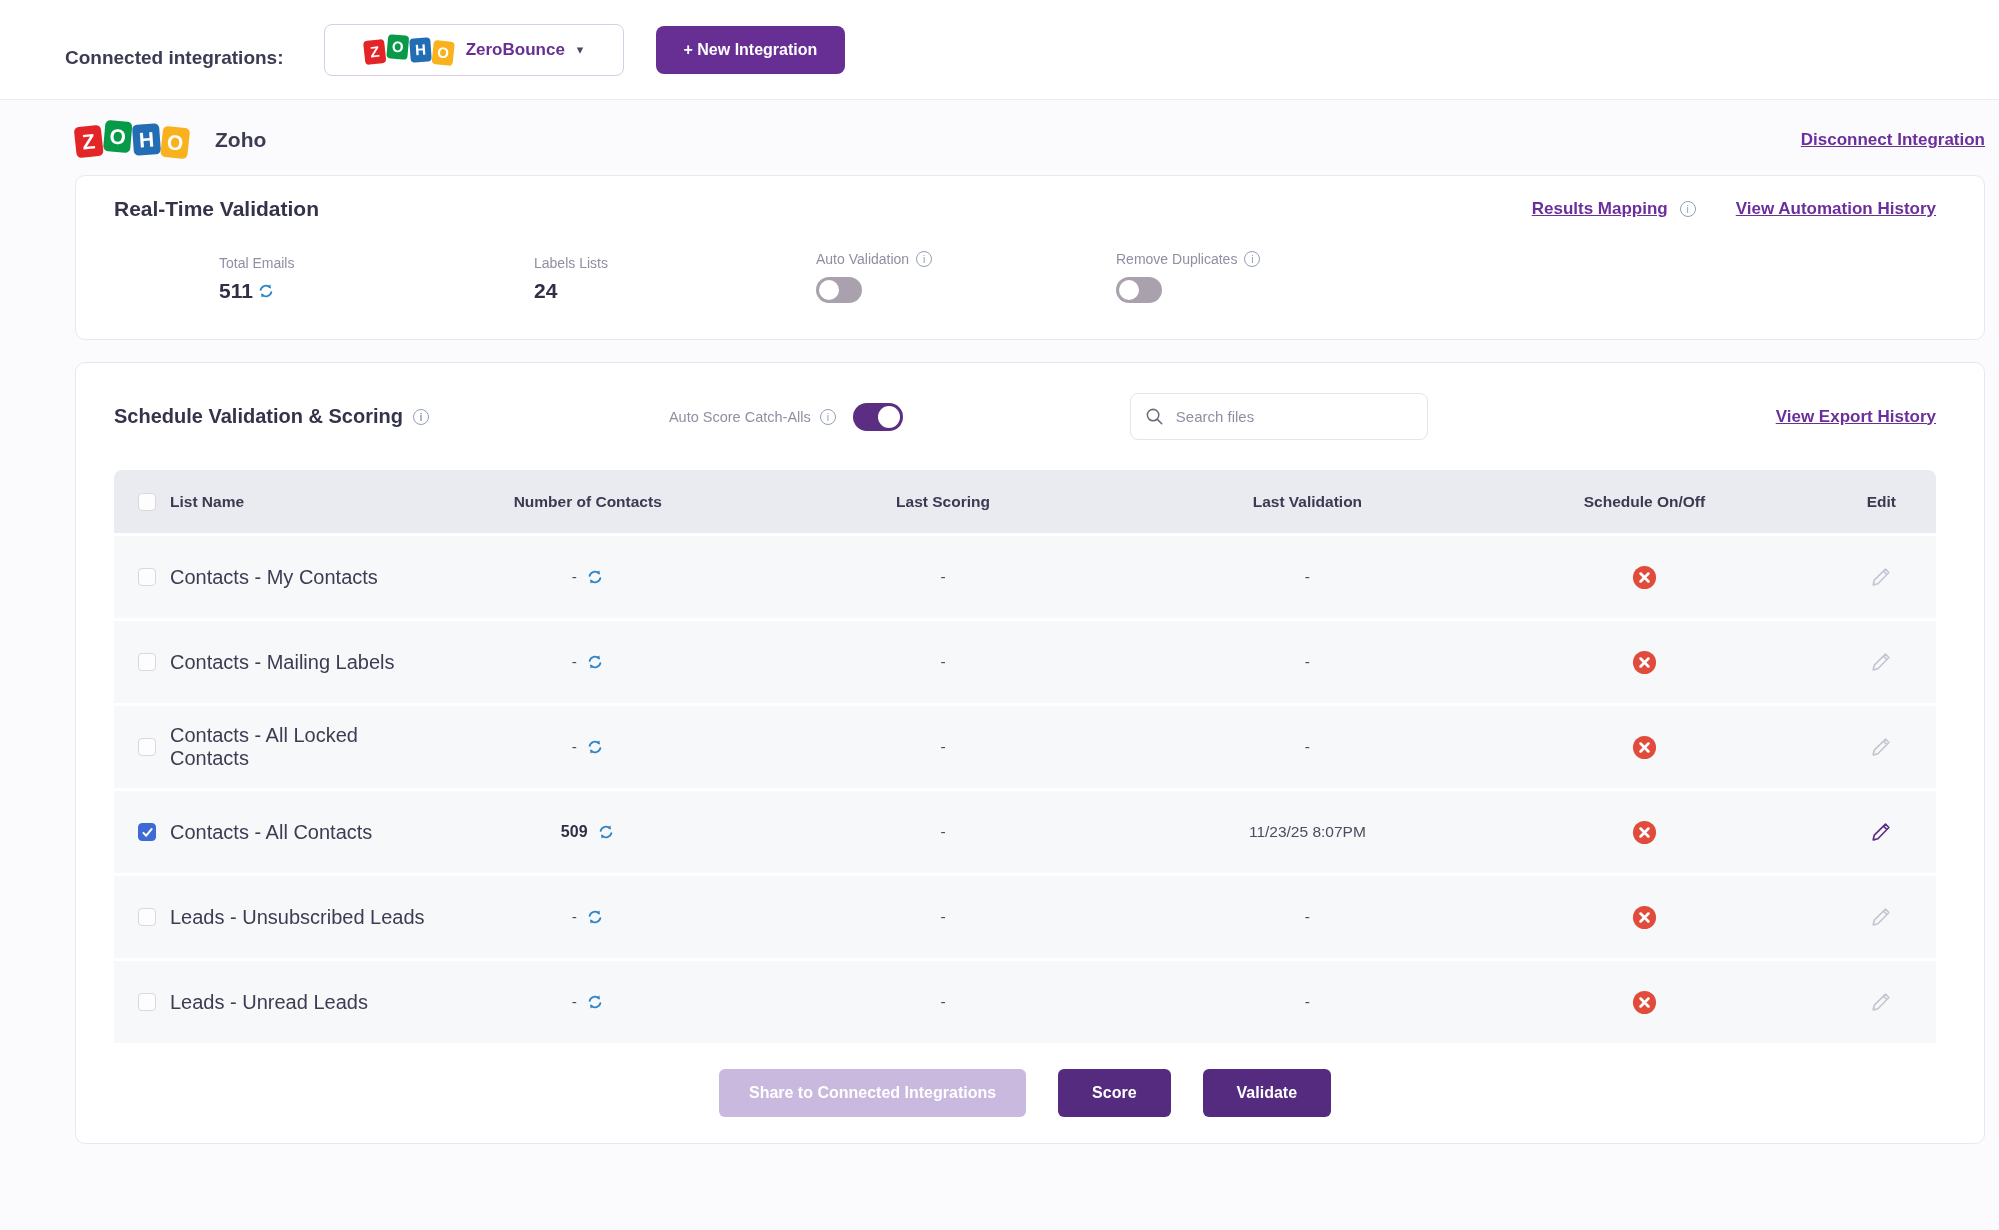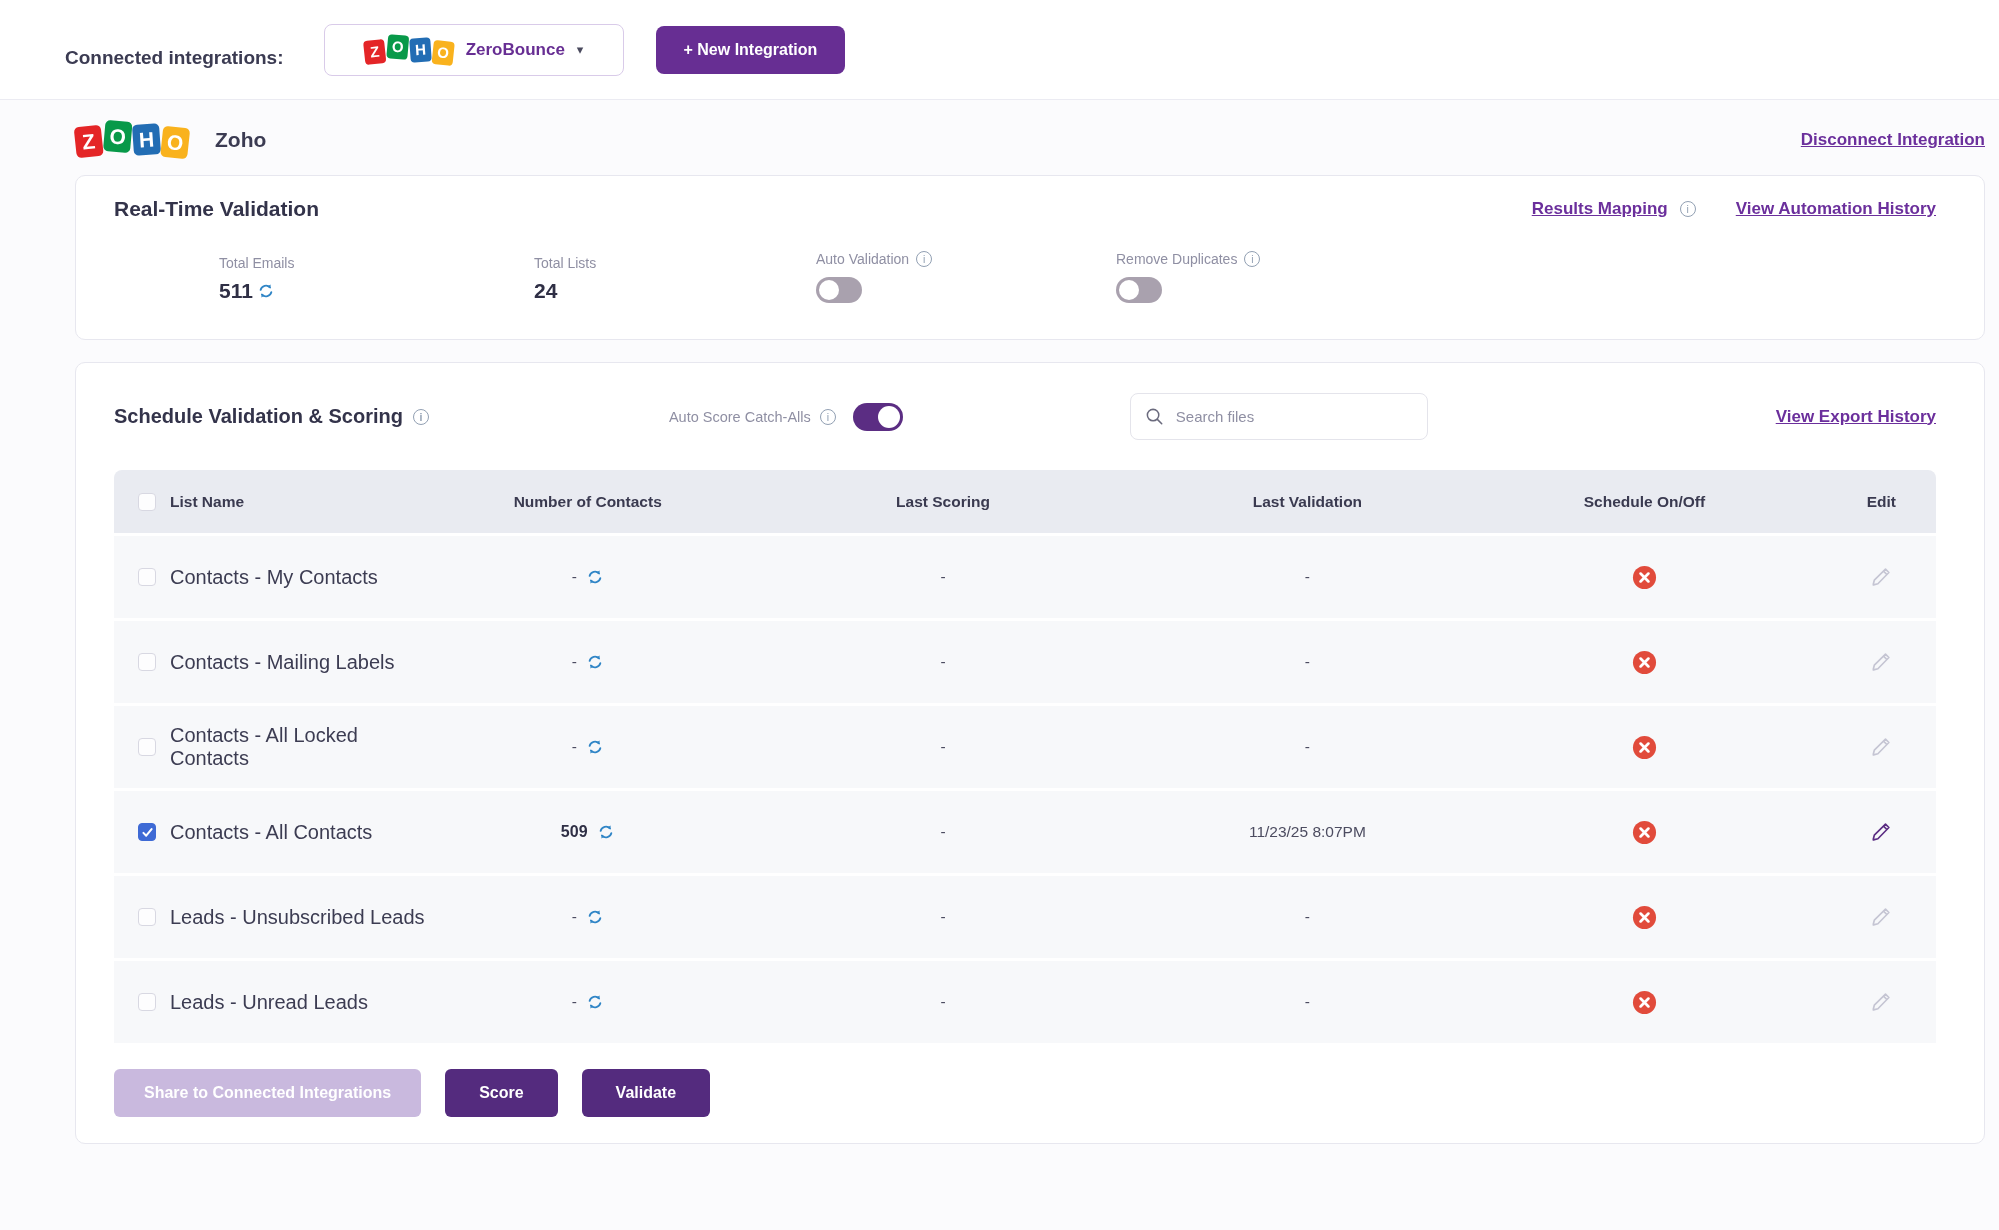--- a/index.html
+++ b/index.html
@@ -81,21 +81,21 @@
   .dashv { font-size:15.5px; color:#4c4c60; }
   .icon-btn { display:inline-flex; cursor:pointer; }
 
   
   .tfoot { display:flex; align-items:center; margin-top:28px; }
   .showing { font-size:17px; font-weight:bold; color:#33334d; }
   .pager { margin-left:auto; display:flex; align-items:center; gap:34px; font-size:16px; color:#a9a9bd; font-weight:bold; padding-right:22px; }
   .pager span { cursor:pointer; }
   .pager .current { color:#3F2D75; font-size:17px; }
 
-  .actions { display:flex; justify-content:flex-start; gap:24px; margin-top:26px; }
+  .actions { display:flex; justify-content:center; gap:32px; margin-top:26px; }
   .btn { height:48px; border:none; border-radius:6px; font-weight:bold; font-size:16px; color:#fff; font-family:inherit; cursor:pointer; }
   .btn-share { background:#C9B9DE; padding:0 30px; }
   .btn-dark { background:#542B7E; padding:0 34px; }
 </style>
 </head>
 <body>
 
 <div class="topbar">
   <span class="topbar-label">Connected integrations:</span>
   <div class="int-dropdown">
@@ -143,21 +143,21 @@
                 <path d="M19.2 13.4a7.4 7.4 0 0 1-12.6 3.3"></path>
                 <path d="M4.8 10.6a7.4 7.4 0 0 1 12.6-3.3"></path>
               </g>
               <path d="M18.2 3.2l-.5 4.8-4.4-1.7z" fill="#2F85C6"></path>
               <path d="M5.8 20.8l.5-4.8 4.4 1.7z" fill="#2F85C6"></path>
             </svg>
           </span>
       </div>
     </div>
     <div class="w2">
-      <div class="stat-label">Total Lists</div>
+      <div class="stat-label">Labels Lists</div>
       <div class="stat-value">
           <span>24</span>
         </div>
     </div>
     <div class="w3">
       <div class="stat-label">
         <span>Auto Validation</span>
         <span class="info">i</span>
       </div>
       <div class="toggle">

